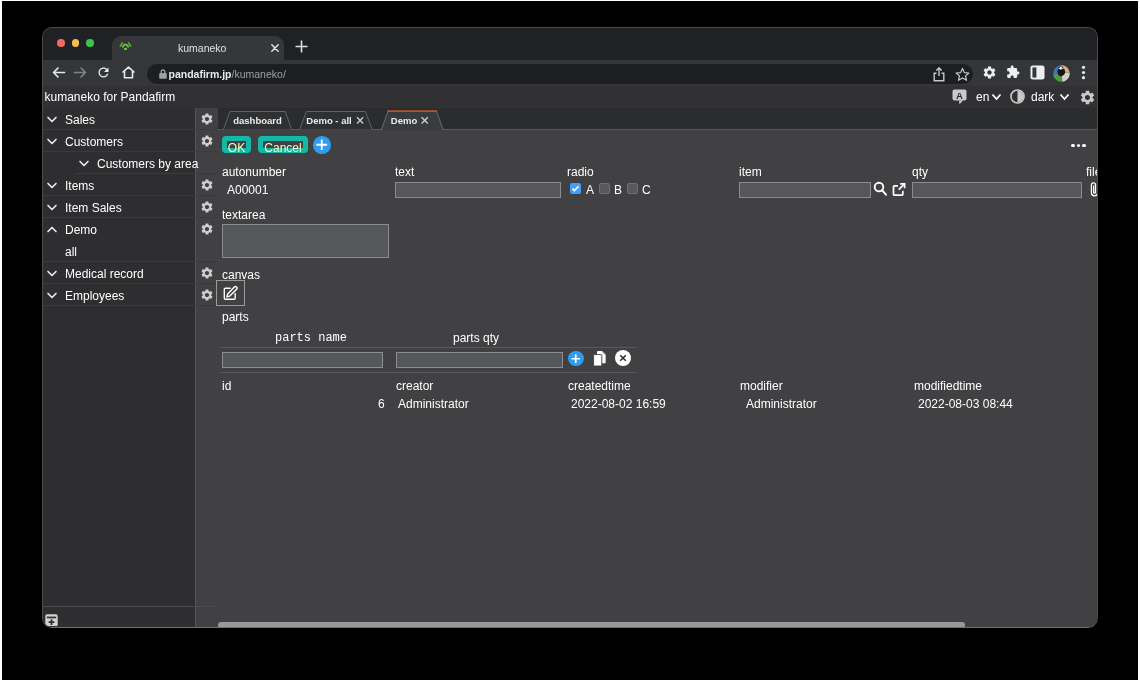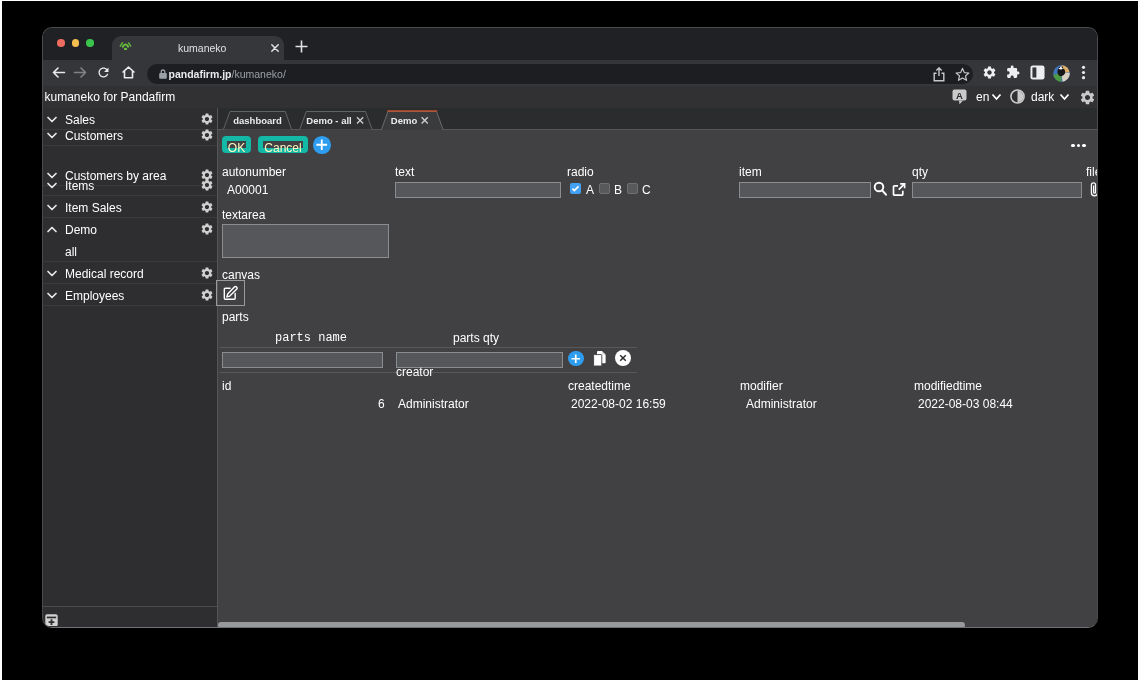--- a/index.html
+++ b/index.html
@@ -11,21 +11,21 @@
 #tab { position:absolute; left:69px; top:7.5px; width:172px; height:24.5px; background:#36373b; border-radius:9px 9px 0 0; }
 #tabtitle { position:absolute; left:24px; top:6px; font-size:10.5px; color:#dfe1e5;margin-left:42px; }
 #newtab { position:absolute; left:252px; top:12px; }
 #toolbar { position:absolute; left:0; top:32px; width:100%; height:37px; background:#35363a; border-bottom:1px solid #46474c; }
 #urlbar { position:absolute; left:104px; top:3.5px; width:826px; height:20px; background:#1d1e21; border-radius:10px; }
 #urltext { position:absolute; left:21.5px; top:4.5px; font-size:10.5px; color:#e8eaed; font-weight:bold; white-space:nowrap; }
 #urltext span { color:#9aa0a6; font-weight:normal; }
 #appheader { position:absolute; left:0; top:58px; width:100%; height:22px; background:#313134;text-decoration:underline; }
 #apptitle { position:absolute; left:1.5px; top:4px; font-size:12px; color:#ffffff; }
 #appbody { position:absolute; left:0; top:80px; width:100%; height:519px; background:#414143; }
-#sidebar { position:absolute; left:0; top:0; width:175px; height:519px; background:#2e2e30; border-right:1px solid #545557; }
+#sidebar { position:absolute; left:0; top:0; width:153px; height:519px; background:#2e2e30; border-right:1px solid #545557; }
 .srow { position:absolute; left:0; width:174px; height:22px; border-bottom:1px solid #3a3a3c; }
 .srow .lbl { position:absolute; left:22px; top:4.5px; font-size:12px; color:#fff; }
 #sbbottom { position:absolute; left:0; top:498px; width:174px; height:21px; border-top:1px solid #4a4b4d; }
 #main { position:absolute; left:175px; top:0; width:881px; height:519px; background:#414143; }
 .btn { position:absolute; top:28px; height:17px; border:5px solid #14b8a6; border-radius:4px; color:#fef9c3; font-size:12px; text-align:center; line-height:15px; }
 .label { position:absolute; font-size:12px; color:#fff; white-space:nowrap; }
 .value { position:absolute; font-size:12px; color:#fff; white-space:nowrap; }
 .input { position:absolute; height:16px; background:#56575b; border:1px solid #8b8c8e; }
 .bluecirc { position:absolute; border-radius:50%; background:#2e9df0; }
 .dot { position:absolute; width:3.6px; height:3.6px; border-radius:50%; background:#fff; }
@@ -153,30 +153,30 @@
     <div id="sidebar">
       <div class="srow" style="top:0;">
           <svg class="ico" style="left:3px;top:6px;" width="12" height="11" viewBox="0 0 12 11">
             <use href="#chevd"></use>
           </svg>
           <span class="lbl">Sales</span>
           <svg class="ico" style="left:157px;top:4px;" width="14" height="14" viewBox="0 0 24 24">
             <use href="#gearp" fill="#cfcfcf"></use>
           </svg>
         </div>
-      <div class="srow" style="top:16px;">
+      <div class="srow" style="top:22px;">
           <svg class="ico" style="left:3px;top:6px;" width="12" height="11" viewBox="0 0 12 11">
             <use href="#chevd"></use>
           </svg>
           <span class="lbl">Customers</span>
           <svg class="ico" style="left:157px;top:4px;" width="14" height="14" viewBox="0 0 24 24">
             <use href="#gearp" fill="#cfcfcf"></use>
           </svg>
         </div>
-      <div class="srow" style="top:56px;">
+      <div class="srow" style="top:44px;margin-left:32px;">
           <svg class="ico" style="left:3px;top:6px;" width="12" height="11" viewBox="0 0 12 11">
             <use href="#chevd"></use>
           </svg>
           <span class="lbl">Customers by area</span>
           <svg class="ico" style="left:157px;top:4px;" width="14" height="14" viewBox="0 0 24 24">
             <use href="#gearp" fill="#cfcfcf"></use>
           </svg>
         </div>
       <div class="srow" style="top:66px;">
           <svg class="ico" style="left:3px;top:6px;" width="12" height="11" viewBox="0 0 12 11">
@@ -318,21 +318,21 @@
         <path d="M9.8 1 V4.8 H13.6" fill="#e0e0e0"></path>
         <rect x="1.6" y="4.6" width="8.2" height="11.4" rx="0.8" fill="#fff" stroke="#3e3f42" stroke-width="0.9"></rect>
       </svg>
       <div style="position:absolute;left:396.8px;top:241.9px;width:16px;height:16px;border-radius:50%;background:#fff;"></div>
       <svg style="position:absolute;left:396.8px;top:241.9px;" width="16" height="16" viewBox="0 0 16 16">
         <path d="M5.2 5.2 L10.8 10.8 M10.8 5.2 L5.2 10.8" stroke="#2b2b2b" stroke-width="1.5"></path>
       </svg>
       <div class="hline" style="left:2px;top:263.5px;width:417px;"></div>
 
       <div class="label" style="left:4px;top:271px;">id</div>
-      <div class="label" style="left:178px;top:257px;">creator</div>
+      <div class="label" style="left:178px;top:271px;">creator</div>
       <div class="label" style="left:350px;top:271px;">createdtime</div>
       <div class="label" style="left:522px;top:271px;">modifier</div>
       <div class="label" style="left:696px;top:271px;">modifiedtime</div>
       <div class="value" style="left:160px;top:288.5px;">6</div>
       <div class="value" style="left:180px;top:288.5px;">Administrator</div>
       <div class="value" style="left:353px;top:288.5px;">2022-08-02 16:59</div>
       <div class="value" style="left:528px;top:288.5px;">Administrator</div>
       <div class="value" style="left:700px;top:288.5px;">2022-08-03 08:44</div>
       <div id="hscroll"></div>
     </div>

